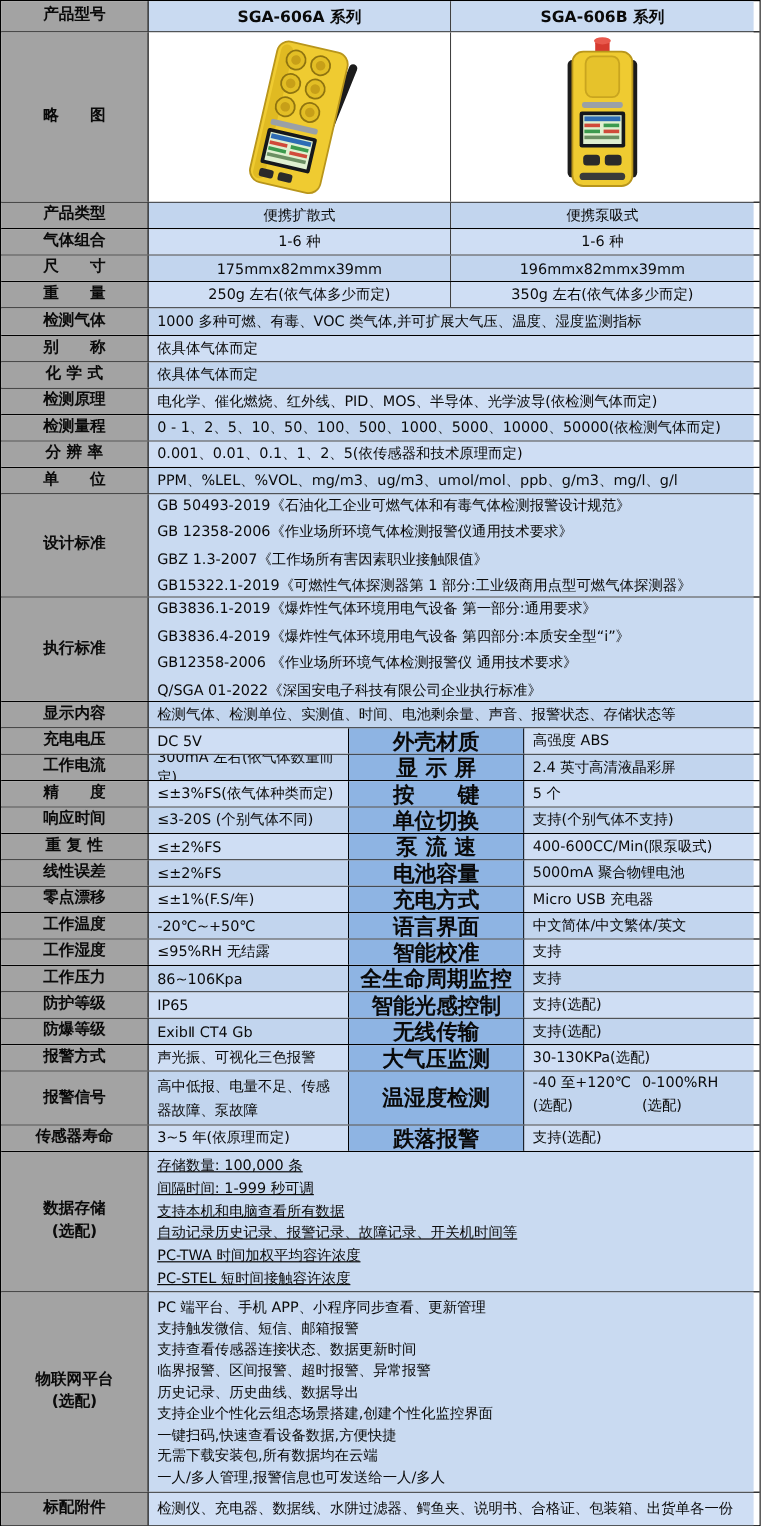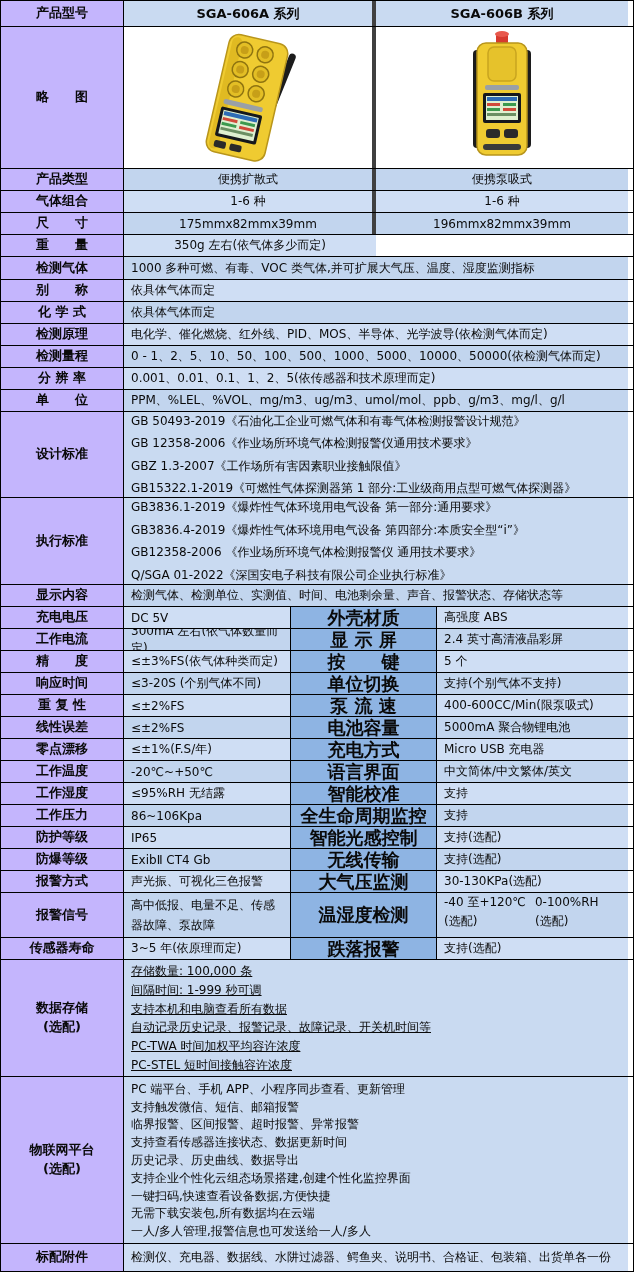--- a/index.html
+++ b/index.html
@@ -1,24 +1,24 @@
 <!DOCTYPE html>
 <html><head>
 <meta charset="utf-8">
 <style>
   html,body{margin:0;padding:0;background:#fff;}
   body{font-family:"DejaVu Sans","Liberation Sans",sans-serif;color:#0a0a0a;}
   .tbl{width:634px;box-sizing:border-box;border:1px solid #000;background:#fff;}
   .row{display:flex;box-sizing:border-box;border-bottom:1px solid #000;align-items:stretch;}
   .row:last-child{border-bottom:none;}
   .cell{box-sizing:border-box;display:flex;align-items:center;overflow:hidden;}
-  .lab{width:123px;background:#c4b5fd;font-weight:bold;font-size:13px;justify-content:center;text-align:center;border-right:1px solid #000;flex-direction:column;line-height:1.45;}
+  .lab{width:123px;background:#a3a3a3;font-weight:bold;font-size:13px;justify-content:center;text-align:center;border-right:1px solid #000;flex-direction:column;line-height:1.45;}
   .val{font-size:12px;padding:0 7px;}
   .ctr{justify-content:center;padding:0 2px;text-align:center;}
-  .va{width:252px;border-right:4px solid #404040;}
+  .va{width:252px;border-right:1px solid #404040;}
   .vb{width:252px;}
   .vfull{width:504px;}
   .q1{width:167px;border-right:1px solid #000;}
   .q2{width:146px;background:#8EB4E3;font-weight:bold;font-size:18px;justify-content:center;text-align:center;border-right:1px solid #000;padding:0 2px;}
   .q3{width:191px;}
   .bgL{background:#CFDEF4;}
   .bgD{background:#C2D5EE;}
   .bgS{background:#C9DAF1;}
   .bgW{background:#FFFFFF;}
   .h26{height:26px;} .h22{height:22px;} .h23{height:23px;} .h142{height:142px;}
@@ -118,20 +118,21 @@
     <div class="cell val va ctr bgL">1-6 种</div>
     <div class="cell val vb ctr bgL">1-6 种</div>
   </div>
   <div class="row h22">
     <div class="cell lab">尺　　寸</div>
     <div class="cell val va ctr bgD">175mmx82mmx39mm</div>
     <div class="cell val vb ctr bgD">196mmx82mmx39mm</div>
   </div>
   <div class="row h22">
     <div class="cell lab">重　　量</div>
+    <div class="cell val va ctr bgL">250g 左右(依气体多少而定)</div>
     <div class="cell val vb ctr bgL">350g 左右(依气体多少而定)</div>
   </div>
 
   <div class="row h23">
     <div class="cell lab">检测气体</div>
     <div class="cell val vfull bgD">1000 多种可燃、有毒、VOC 类气体,并可扩展大气压、温度、湿度监测指标</div>
   </div>
   <div class="row h22">
     <div class="cell lab">别　　称</div>
     <div class="cell val vfull bgL">依具体气体而定</div>
@@ -294,22 +295,22 @@
   </div>
 
   <div class="row h167">
     <div class="cell lab">
       <span>物联网平台</span>
       <span>(选配)</span>
     </div>
     <div class="cell val vfull bgS lines g9">
       <span>PC 端平台、手机 APP、小程序同步查看、更新管理</span>
       <span>支持触发微信、短信、邮箱报警</span>
+      <span>支持查看传感器连接状态、数据更新时间</span>
       <span>临界报警、区间报警、超时报警、异常报警</span>
-      <span>支持查看传感器连接状态、数据更新时间</span>
       <span>历史记录、历史曲线、数据导出</span>
       <span>支持企业个性化云组态场景搭建,创建个性化监控界面</span>
       <span>一键扫码,快速查看设备数据,方便快捷</span>
       <span>无需下载安装包,所有数据均在云端</span>
       <span>一人/多人管理,报警信息也可发送给一人/多人</span>
     </div>
   </div>
 
   <div class="row h27">
     <div class="cell lab">标配附件</div>

